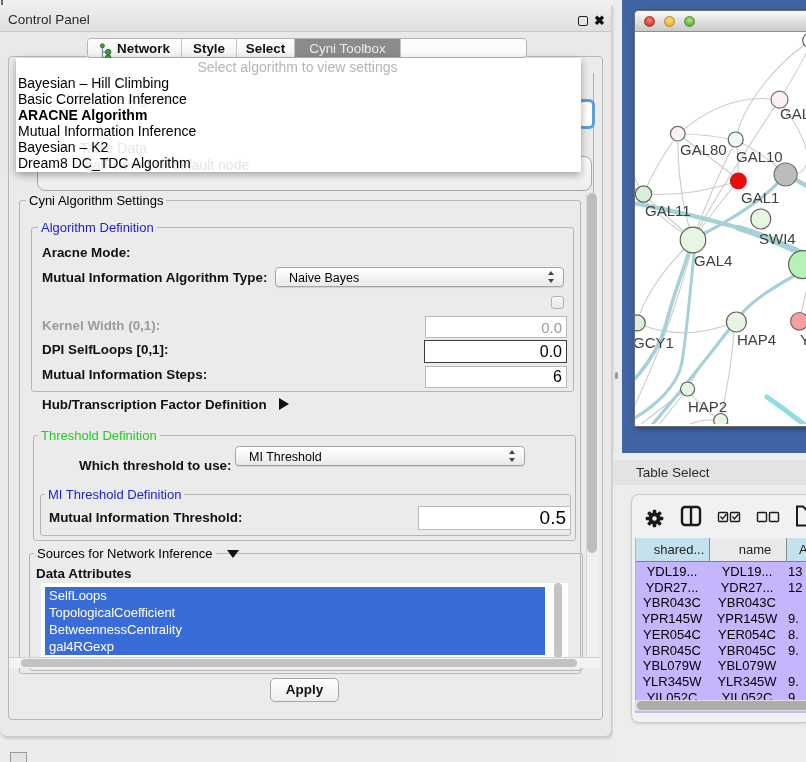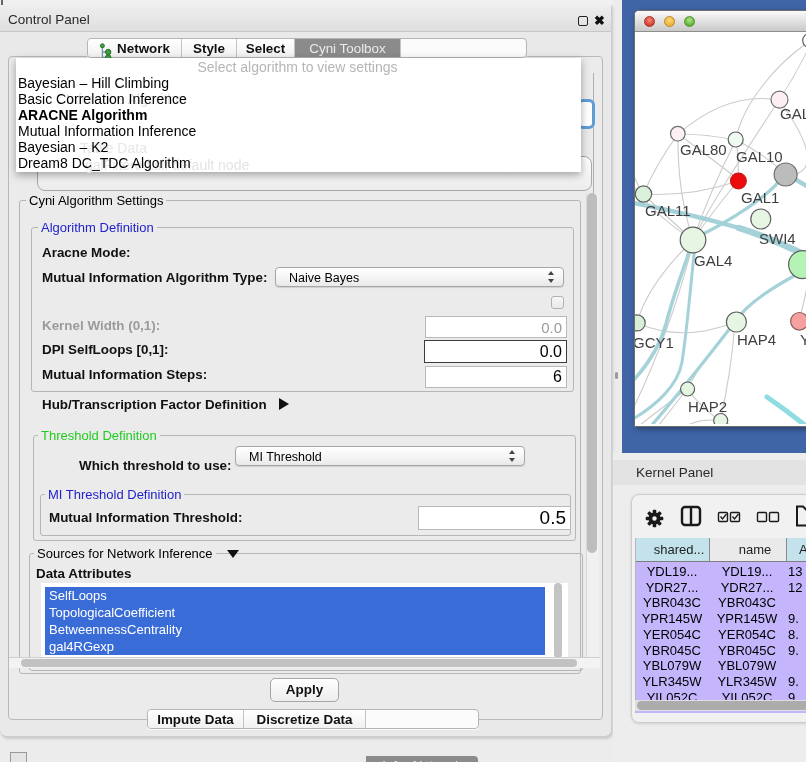--- a/index.html
+++ b/index.html
@@ -125,25 +125,20 @@
   <div class="abs" style="left:513px;top:0;width:8px;height:75px;background:#c4c4c4;border-radius:4px;"></div>
 </div>
 
 <div class="abs" style="left:586px;top:193px;width:12px;height:470px;background:#f0f0f0;border-left:1px solid #d8d8d8;"></div>
 <div class="abs" style="left:587px;top:193px;width:10px;height:360px;background:#bdbdbd;border-radius:5px;"></div>
 <div class="abs" style="left:9px;top:657px;width:591px;height:10px;background:#f3f3f3;border-top:1px solid #cfcfcf;"></div>
 <div class="abs" style="left:21px;top:659px;width:556px;height:8px;background:#c2c2c2;border-radius:4px;"></div>
 
 <div class="abs" style="left:270px;top:678px;width:67px;height:22px;background:linear-gradient(#ffffff,#ededed);border:1px solid #a5a5a5;border-radius:5px;text-align:center;font-size:13.5px;font-weight:bold;color:#111;line-height:21px;">Apply</div>
 
-<div class="seg" style="left:147px;top:709px;">
-  <div class="sg" style="width:95px;border-radius:4px 0 0 4px;">Impute Data</div>
-  <div class="sg" style="width:121px;">Discretize Data</div>
-  <div class="sg on" style="width:112px;border-radius:0 4px 4px 0;">Infer Network</div>
-</div>
 
 <div class="abs" style="left:10px;top:752px;width:15px;height:10px;border:1px solid #9a9a9a;background:#e4e4e4;"></div>
 
 <div class="abs" style="left:615px;top:372px;width:3px;height:7px;background:#9a9a9a;border-radius:2px;"></div>
 
 <div class="ov">
   <div style="left:50px;top:33px;color:#e4e4e4;">Inference Algorithm</div>
   <div style="left:64px;top:82px;color:#e7e7e7;">Table Data</div>
   <div style="left:69px;top:99px;color:#e4e4e4;">galFiltered.sif default node</div>
   <div style="left:0;width:563px;text-align:center;top:1px;color:#b5b5b5;">Select algorithm to view settings</div>
@@ -232,21 +227,21 @@
   <text x="-2" y="317">GCY1</text>
   <text x="102" y="314">HAP4</text>
   <text x="165" y="314">YJR048W</text>
   <text x="53" y="381">HAP2</text>
 </g>
 </svg>
 </div>
 
 <div class="abs" style="left:613px;top:453px;width:193px;height:309px;background:#ededed;"></div>
 <div class="abs" style="left:613px;top:460px;width:193px;height:25px;background:#e3e3e3;"></div>
-<div class="lbl" style="left:636px;top:466px;font-size:13.5px;color:#2a2a2a;">Kernel Panel</div>
+<div class="lbl" style="left:636px;top:466px;font-size:13.5px;color:#2a2a2a;">Table Select</div>
 
 <div class="abs" style="left:631px;top:494px;width:180px;height:227px;background:#f1f1f1;border:1px solid #cccccc;border-radius:8px;box-shadow:0 1px 3px rgba(0,0,0,0.12);"></div>
 
 <svg class="abs" style="left:640px;top:504px;" width="166" height="30" viewBox="0 0 166 30">
   <g transform="translate(14.5,14.5)">
     <g fill="#1a1a1a">
       <circle r="6"></circle>
       <g id="gt">
             <rect x="-1.8" y="-8.8" width="3.6" height="4.2" rx="1"></rect>
           </g>

